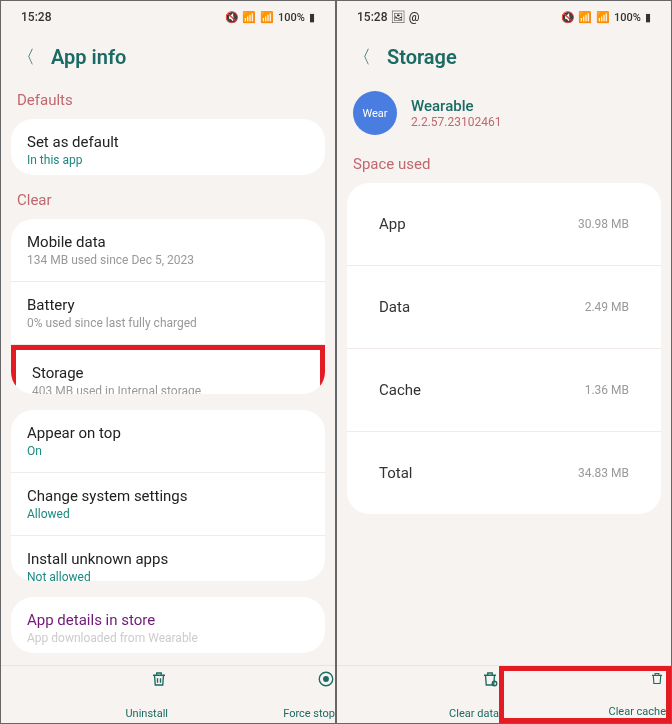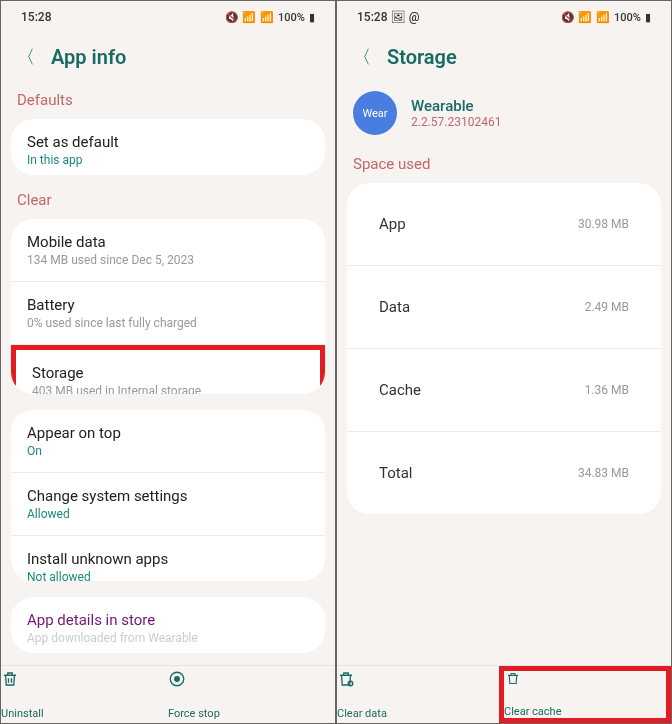--- a/index.html
+++ b/index.html
@@ -22,21 +22,21 @@
 .highlight { border: 5px solid #e31b23; }
 .app-header { display: flex; align-items: center; gap: 14px; padding: 4px 16px 16px; }
 .app-icon { width: 44px; height: 44px; border-radius: 50%; background: #4a7de0; color: #fff; font-size: 11px; display: flex; align-items: center; justify-content: center; }
 .app-name { font-size: 15px; color: #1a6b63; font-weight: 500; }
 .app-ver { font-size: 12px; color: #c0686e; margin-top: 0; }
 .row { display: flex; justify-content: space-between; align-items: center; padding: 32px; border-bottom: 1px solid #f0ebe9; }
 .row:last-child { border-bottom: none; }
 .row-label { font-size: 15px; color: #333; }
 .row-value { font-size: 12px; color: #999; }
 .bottombar { display: flex; border-top: 1px solid #e8e3e1; background: #f7f3f1; height: 58px; margin-top: auto; }
-.bottom-btn { flex: 1; display: flex; flex-direction: column; align-items: flex-start; justify-content: center; gap: 19px; font-size: 11px; color: #1a6b63; }
+.bottom-btn { flex: 1; display: flex; flex-direction: column; align-items: flex-end; justify-content: center; gap: 19px; font-size: 11px; color: #1a6b63; }
 .bottom-btn svg { width: 18px; height: 18px; }
 .highlight-btn { border: 5px solid #e31b23; }
 .content { flex: 1; overflow: hidden; display: flex; flex-direction: column; }
 </style>
 </head>
 <body>
 
 <div class="phone">
   <div class="statusbar">
     <span>15:28</span>

